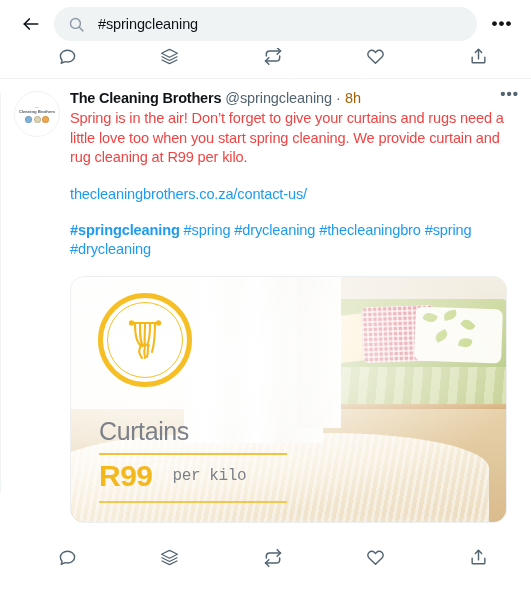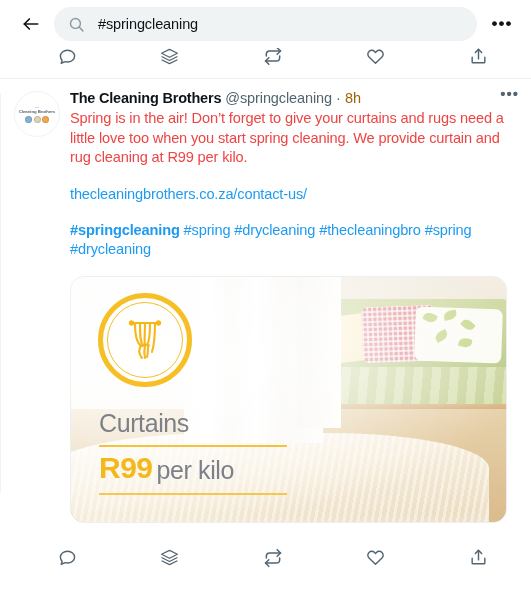--- a/index.html
+++ b/index.html
@@ -221,30 +221,30 @@
     border-radius: 50%; border: 5px solid #f6bf26;
     display: flex; align-items: center; justify-content: center;
   }
   .badge::before {
     content: ""; position: absolute; inset: 4px; border-radius: 50%;
     border: 1.6px solid #f6bf26;
   }
   .badge svg { position: relative; }
 
   .cap {
-    position: absolute; left: 28px; top: 132px; right: 10px;
+    position: absolute; left: 28px; top: 140px; right: 10px;
   }
   .cap .l1, .cap .l2 {
     font-size: 25px; line-height: 29px; color: #7c8088;
     letter-spacing: -0.4px; font-weight: 400;
   }
   .cap .rule { height: 2px; background: #f3c33f; width: 188px; margin: 7px 0 4px; }
-  .cap .price-row { display: flex; align-items: flex-end; }
+  .cap .price-row { display: flex; align-items: center; }
   .cap .price { font-size: 30px; color: #f5b81c; letter-spacing: -0.5px; font-weight: 700; }
-  .cap .unit { font-size: 25px; color: #7c8088; letter-spacing: -0.4px; margin-left: 4px; }
+  .cap .unit { font-size: 16px; color: #7c8088; letter-spacing: -0.4px; margin-left: 20px; font-family: Liberation Mono, monospace; }
   .cap .rule2 { height: 2px; background: #f3c33f; width: 188px; margin-top: 8px; opacity: .9; }
 
   
   .actions {
     display: flex; justify-content: space-between;
     padding: 14px 42px 12px 56px; margin-top: 10px;
   }
   .act {
     width: 22px; height: 22px; display: flex; align-items: center;
     justify-content: center; cursor: pointer;

